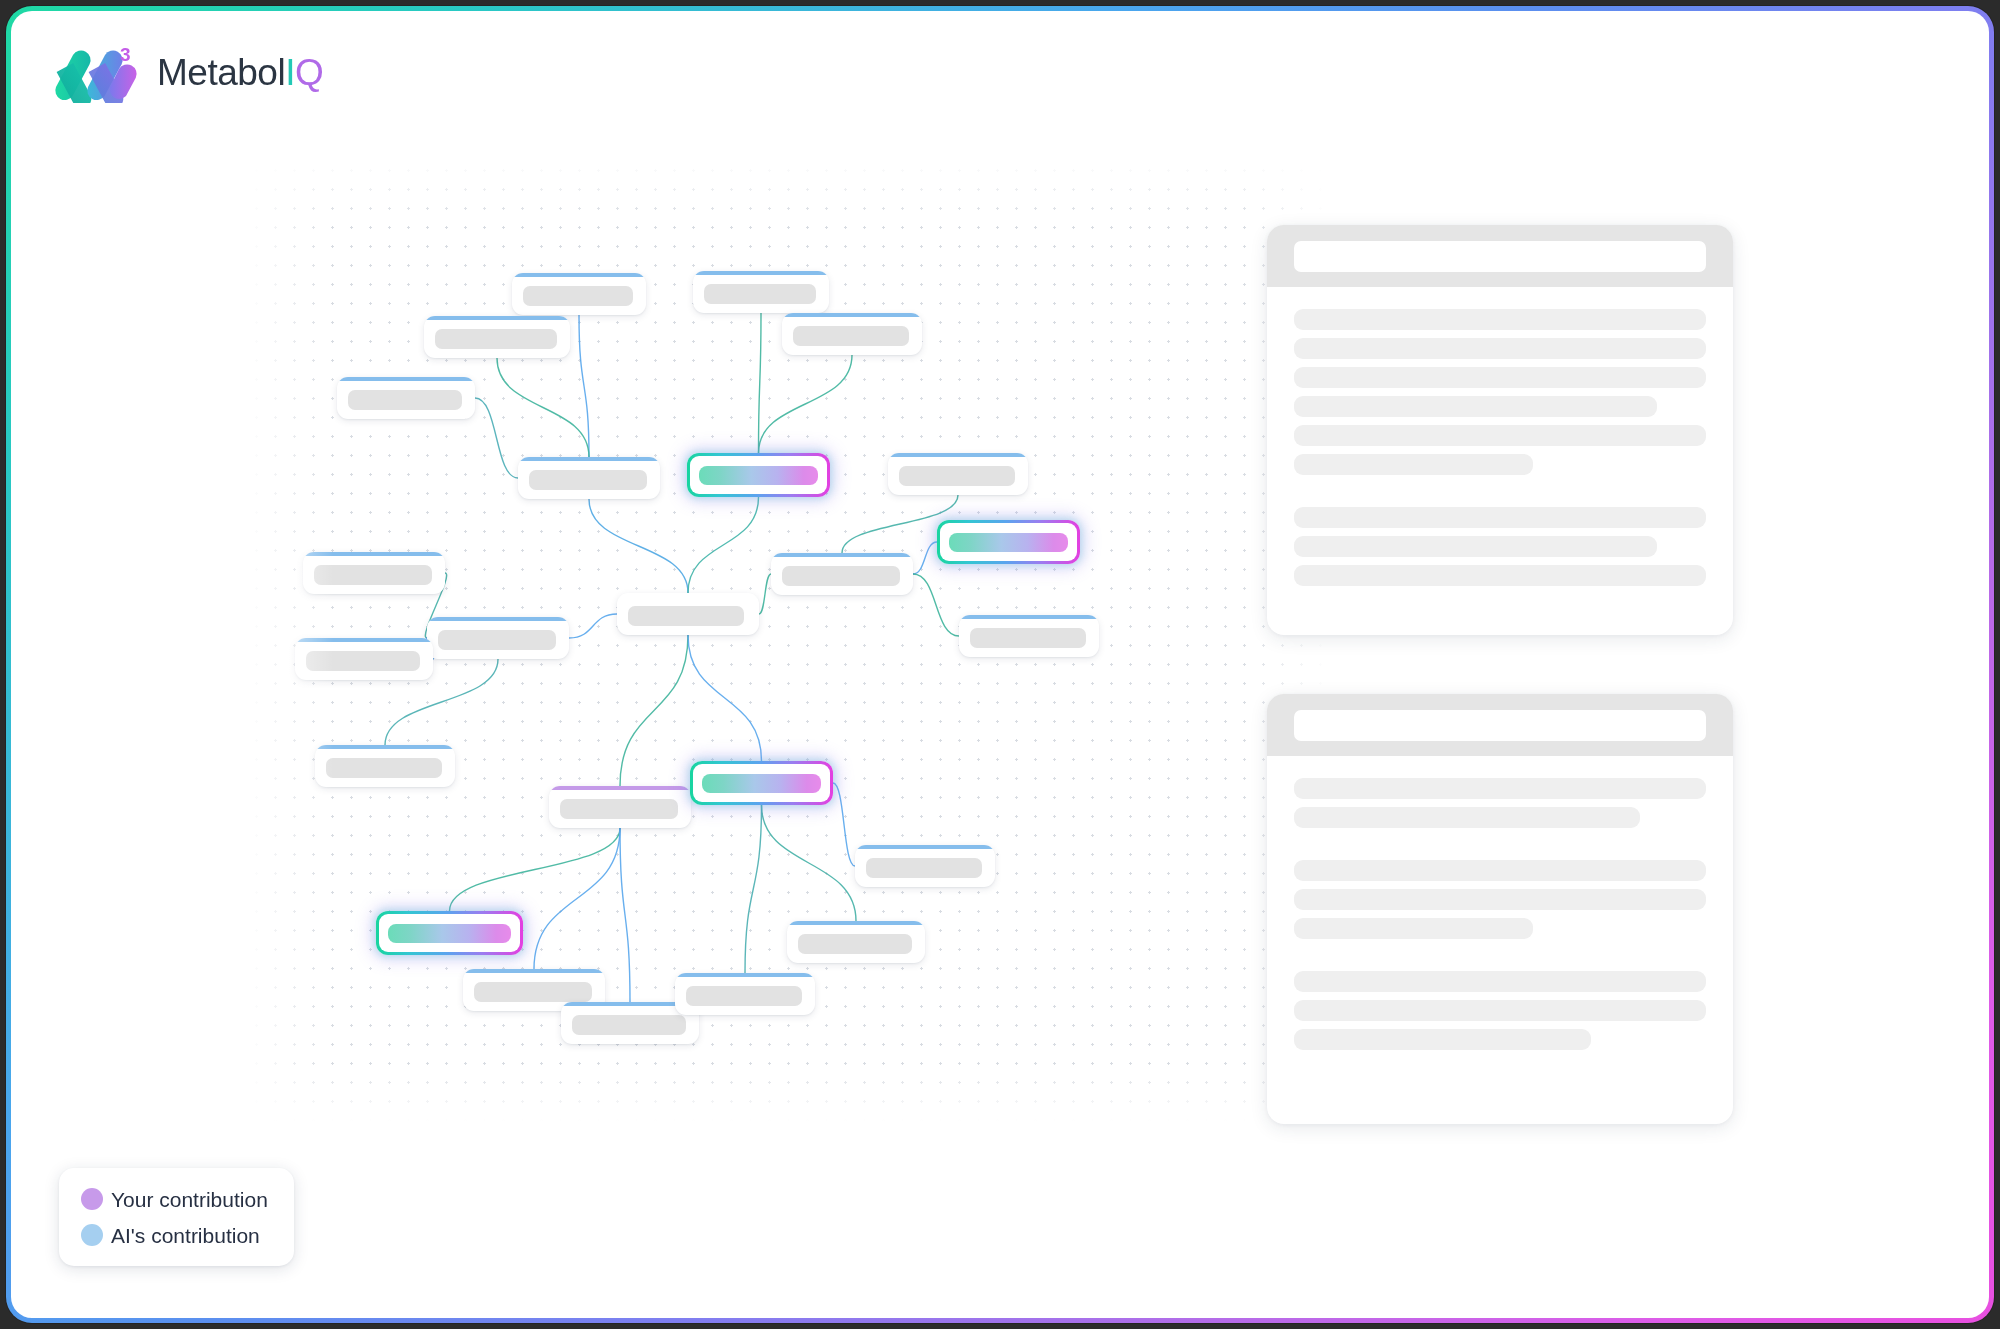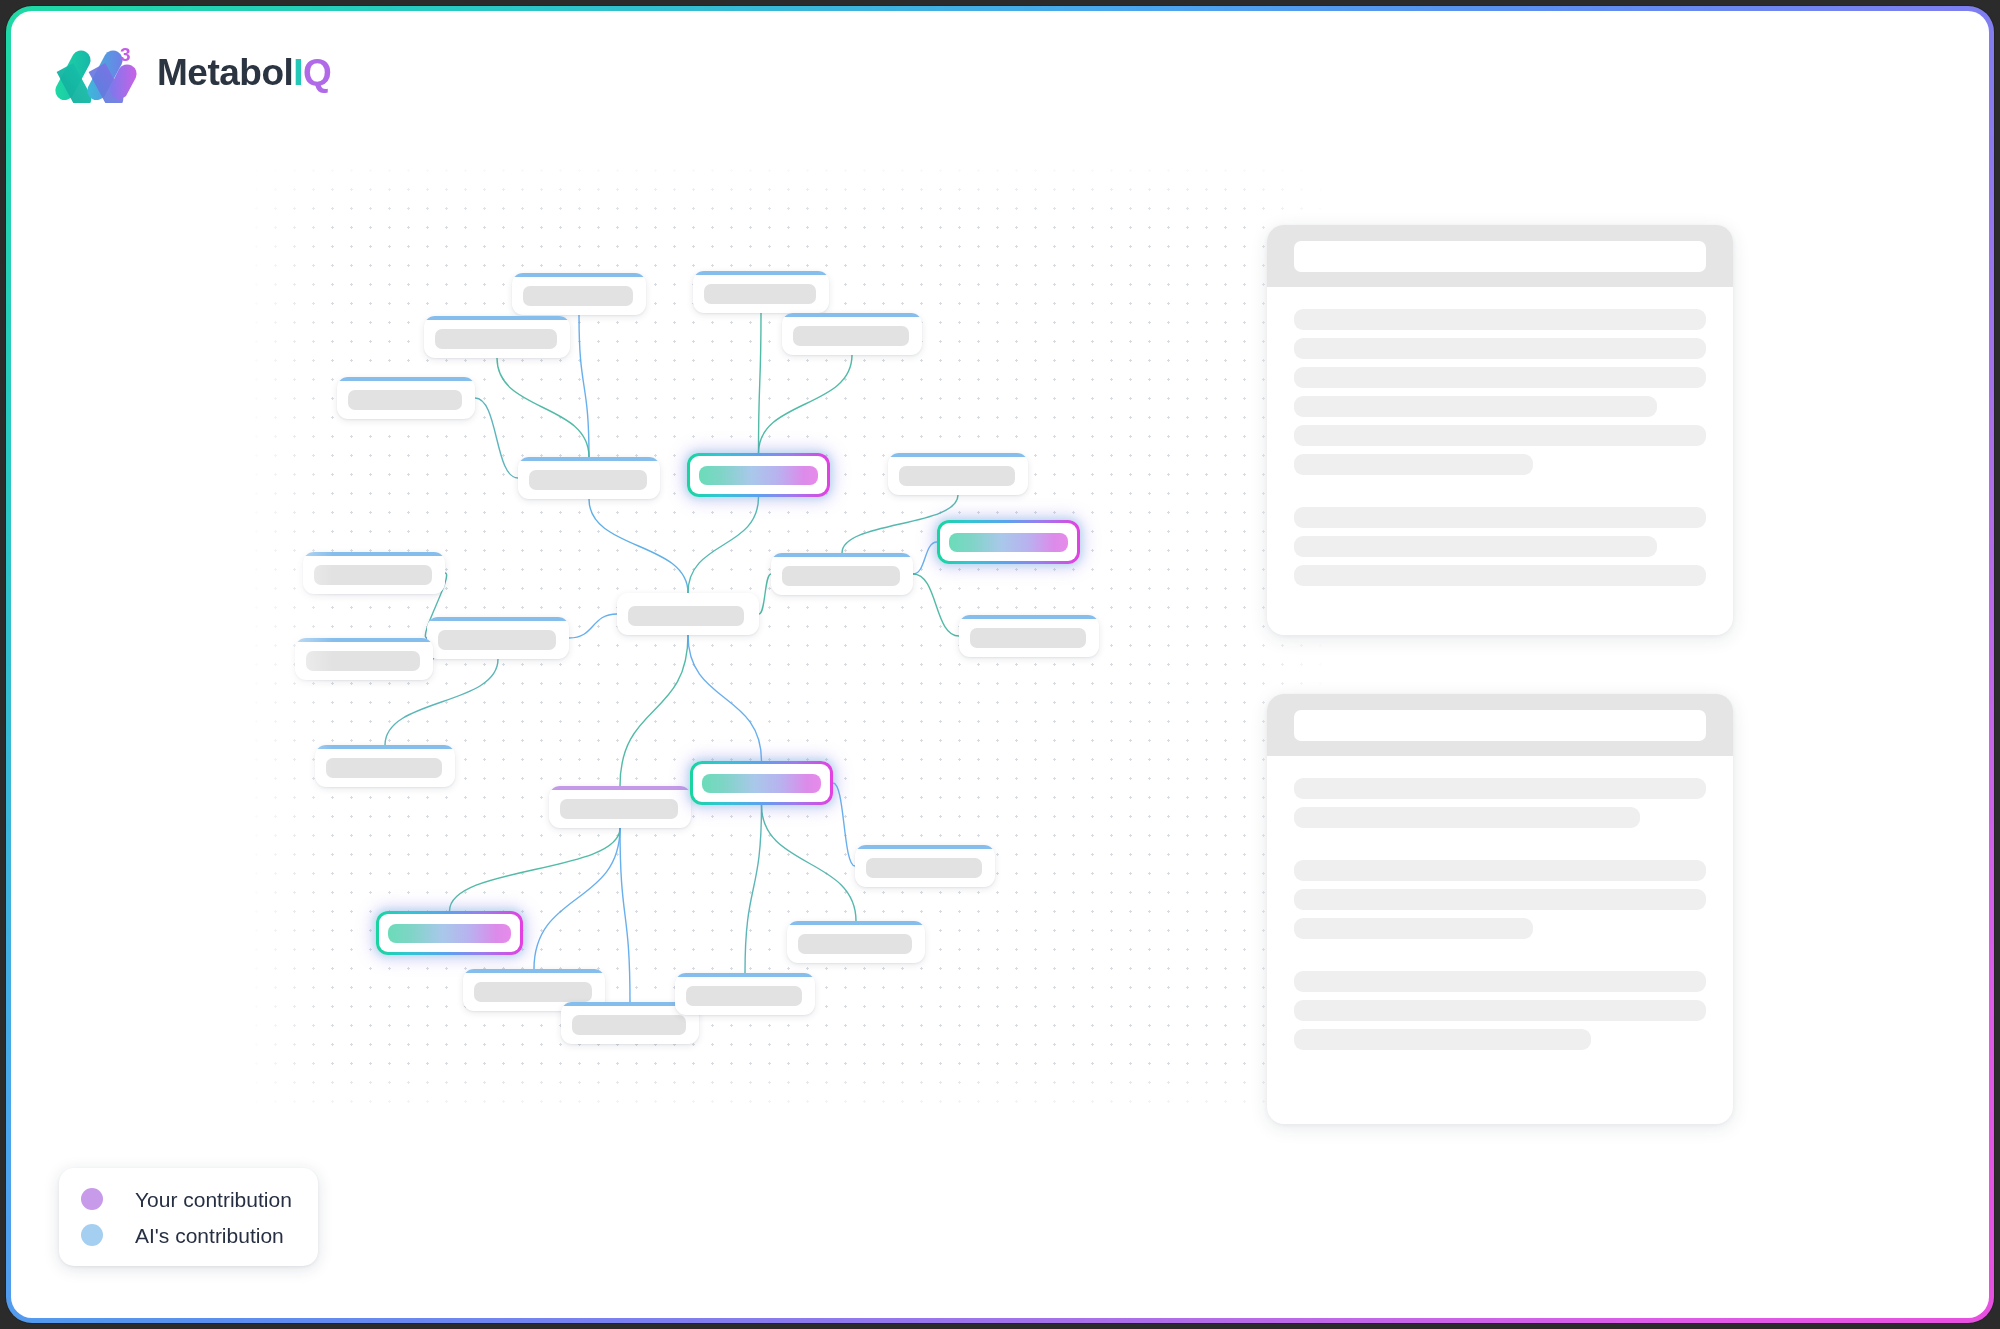--- a/index.html
+++ b/index.html
@@ -44,21 +44,21 @@
     position: absolute;
     left: 36px; top: 28px;
     display: flex;
     align-items: center;
     gap: 14px;
     height: 66px;
   }
   #brand-mark { width: 96px; height: 62px; display: block; }
   #brand-text {
     font-size: 37px;
-    font-weight: bold;
+    font-weight: normal;
     letter-spacing: -0.5px;
     line-height: 1;
     white-space: nowrap;
     color: #2b3542;
   }
   #brand-text .iq { color: #23c9b6; }
   #brand-text .q2 { color: #b06ae8; }
 
   
   #mindmap-canvas {
@@ -167,21 +167,21 @@
     position: absolute;
     left: 48px; bottom: 52px;
     background: #ffffff;
     border-radius: 15px;
     box-shadow: 0 3px 16px rgba(25,40,70,.13), 0 1px 3px rgba(25,40,70,.07);
     padding: 20px 26px 20px 22px;
     display: flex;
     flex-direction: column;
     gap: 14px;
   }
-  .legend-row { display: flex; align-items: flex-end; gap: 32px; }
+  .legend-row { display: flex; align-items: flex-end; gap: 8px; }
   .legend-dot { width: 22px; height: 22px; border-radius: 50%; flex: 0 0 22px; }
   .legend-label {
     font-size: 21px;
     color: #273043;
     white-space: nowrap;
     line-height: 1;
   }
 </style>
 </head>
 <body>

